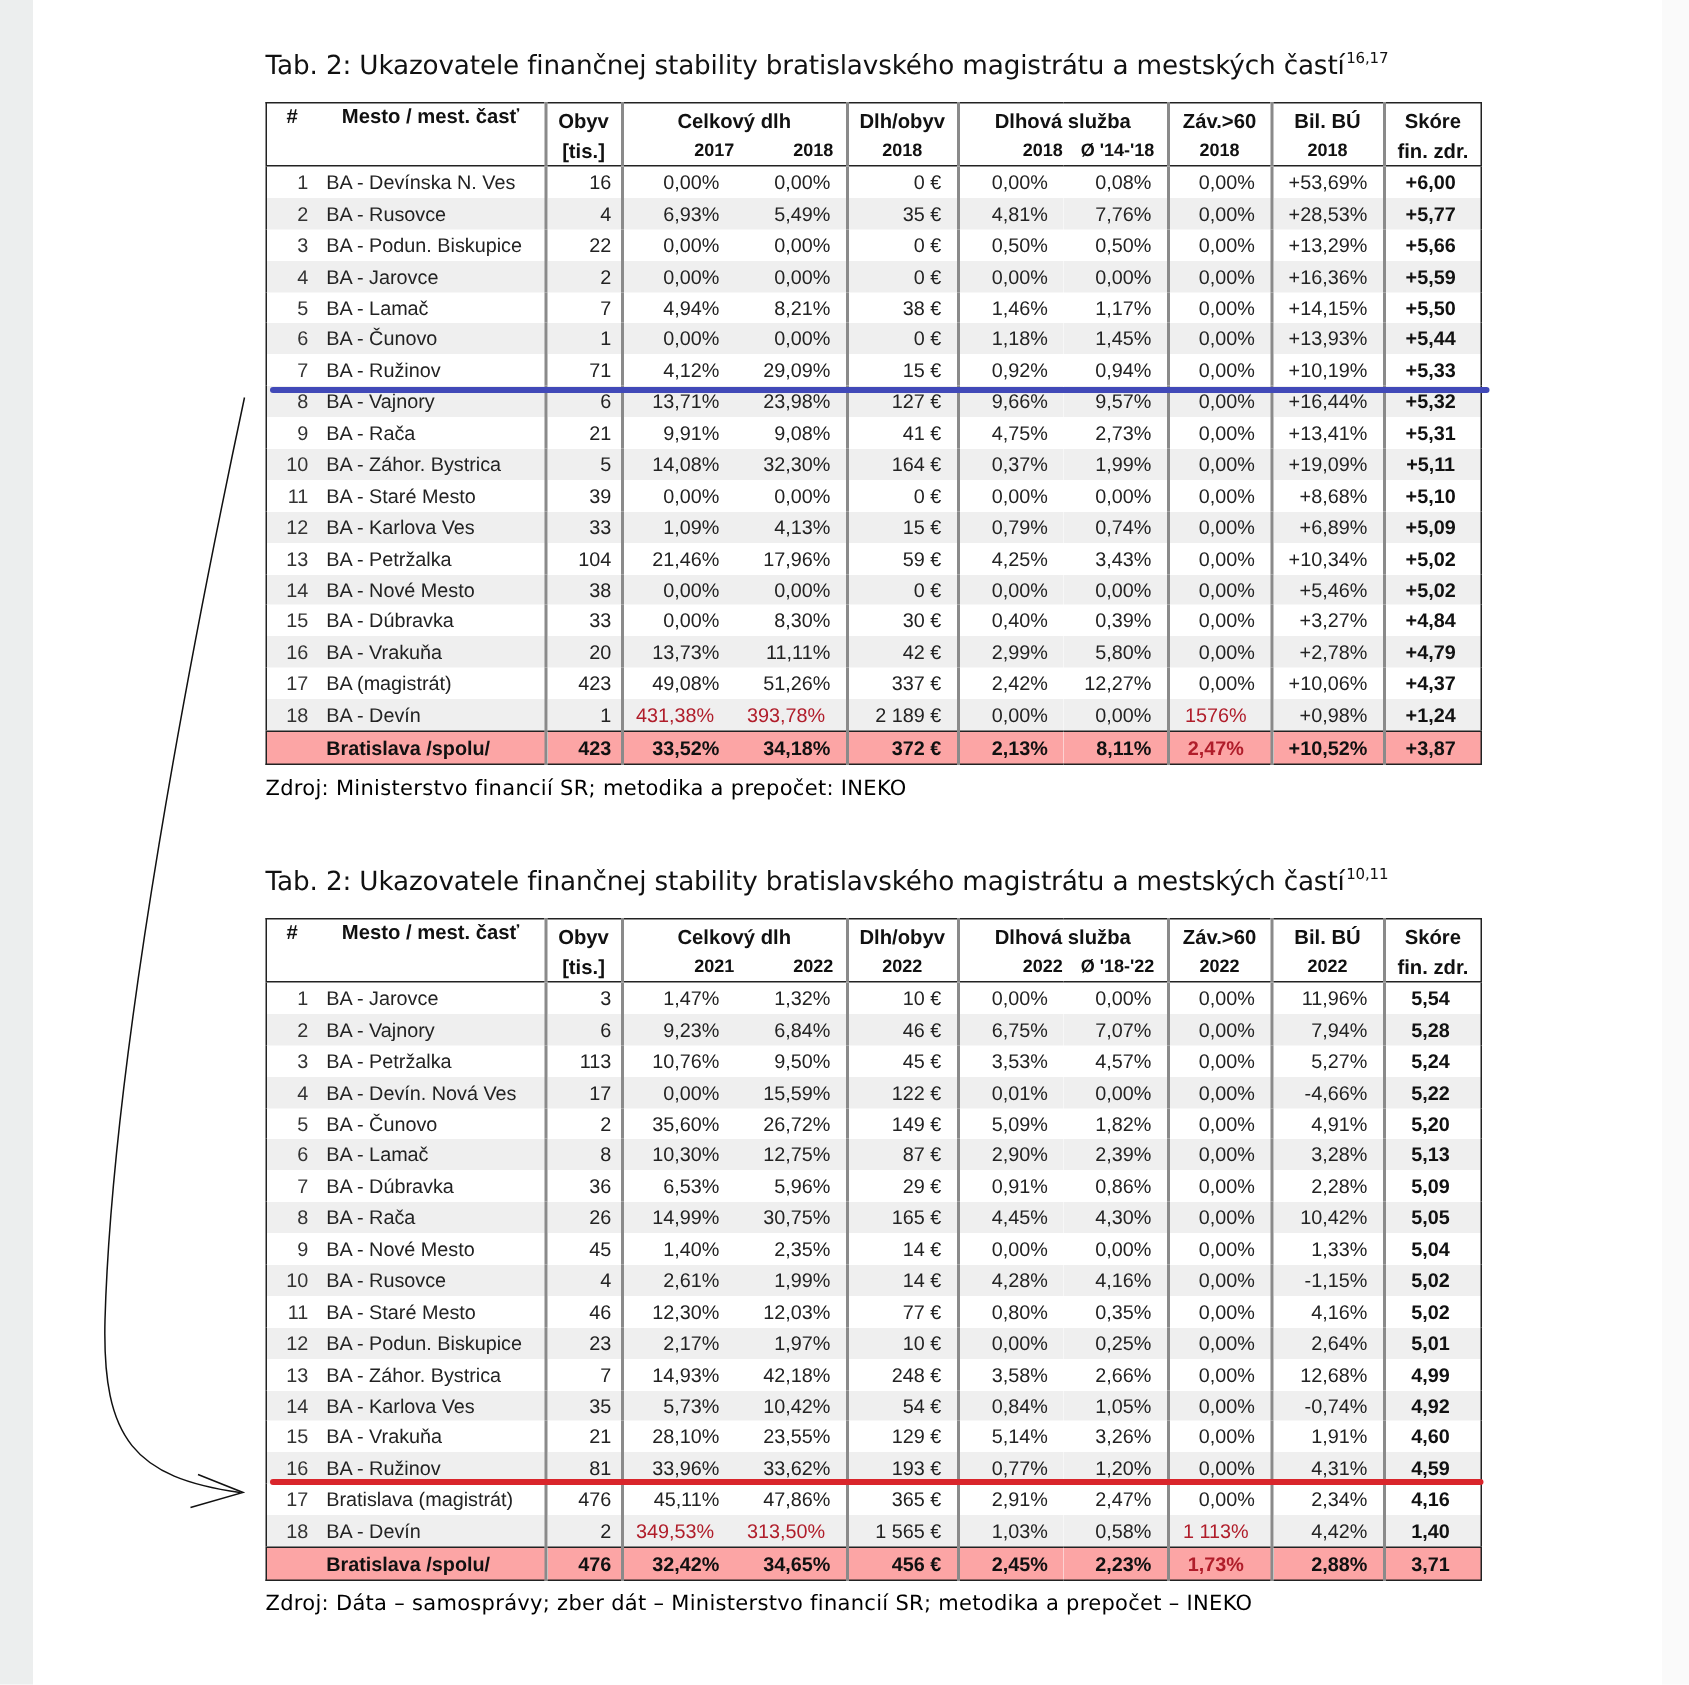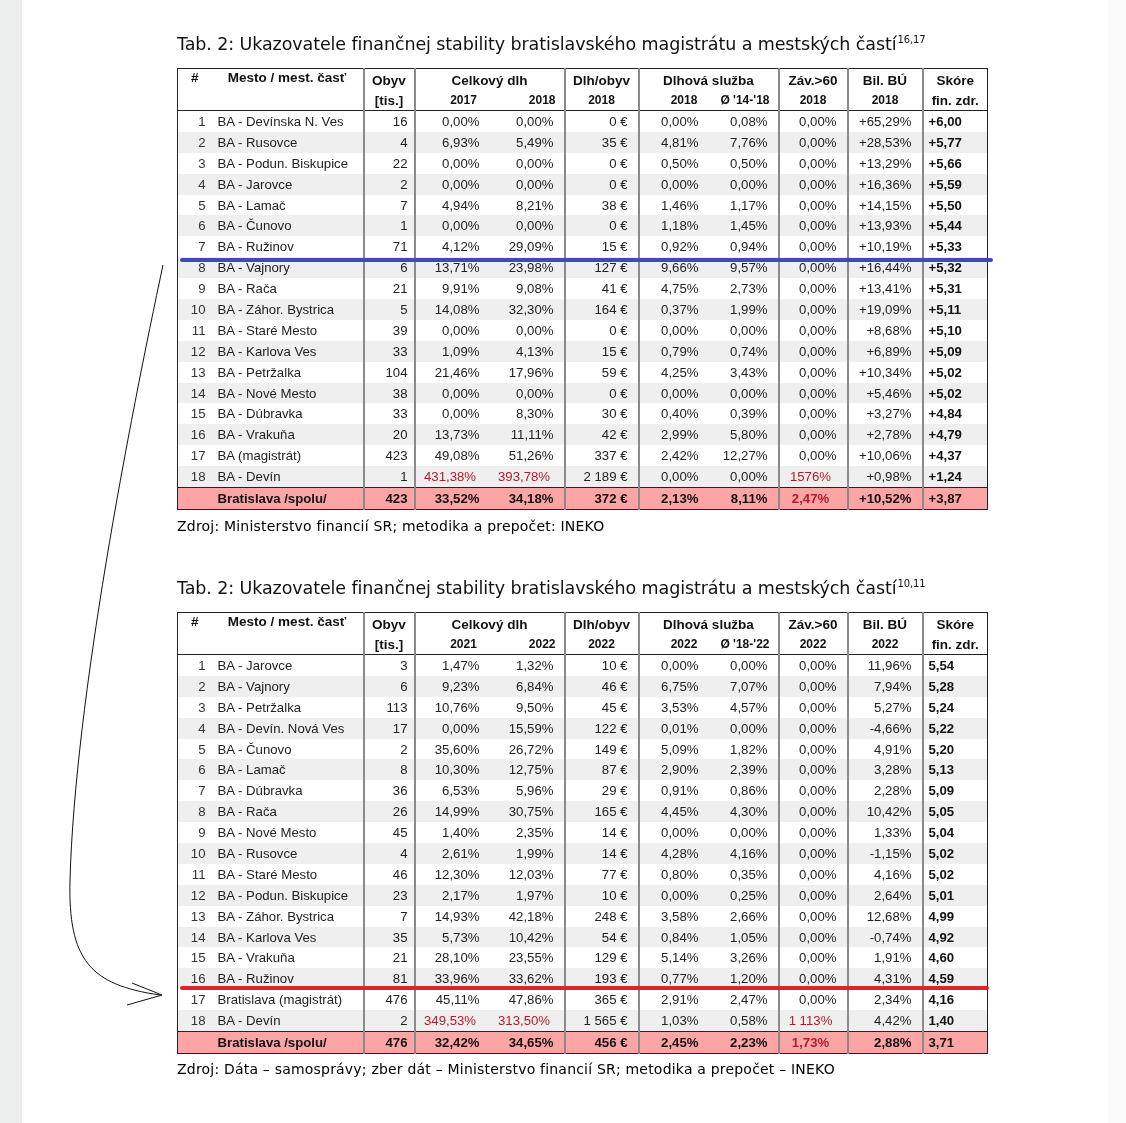--- a/index.html
+++ b/index.html
@@ -43,33 +43,33 @@
   table.fin col.c-bil { width: 75px; }
   table.fin col.c-sk { width: 65px; }
 
   table.fin th {
     font-weight: bold; font-size: 13.5px; text-align: center; padding: 0;
     color: #111; background: #fff;
   }
   table.fin thead tr.h1 th { height: 20px; padding-top: 1px; }
   table.fin thead tr.h2 th { height: 20px; font-size: 12px; }
   table.fin thead tr.h2 { border-bottom: 1.5px solid #222; }
-  table.fin th.sub-l { text-align: center; padding-left: 22px; }
+  table.fin th.sub-l { text-align: right; padding-left: 22px; }
   table.fin th.sub-r { text-align: right; padding-right: 8px; }
   table.fin th.hash { vertical-align: top; }
   table.fin th.name { vertical-align: top; }
 
   table.fin td {
     height: 20.9px; padding: 0 5px; white-space: nowrap; overflow: hidden;
     color: #222;
   }
   table.fin td.num { text-align: right; padding-right: 6px; color: #333; }
   table.fin td.name { text-align: left; padding-left: 6px; }
   table.fin td.r { text-align: right; padding-right: 10px; }
-  table.fin td.sk { text-align: left; padding-right: 8px; font-weight: bold; color: #111; }
+  table.fin td.sk { text-align: center; padding-right: 8px; font-weight: bold; color: #111; }
   table.fin tbody tr:nth-child(even) td { background: #efefef; }
   table.fin td.red { color: #b01d2a; text-align: center; }
 
   table.fin .vb { border-right: 2px solid #8a8a8a; }
   table.fin thead .vb { border-right: 2px solid #8a8a8a; }
   table.fin tfoot td { font-weight: bold; border-top: 1.5px solid #222; background: #fca5a5; height: 21px; color: #111; }
   table.fin tfoot td.red { color: #b01d2a; }
 
   .hl-line { position: absolute; height: 4px; border-radius: 2px; }
 
@@ -125,21 +125,21 @@
       <tr>
         <td class="num">1</td>
         <td class="name vb">BA - Devínska N. Ves</td>
         <td class="r vb" style="padding-right: 6px;">16</td>
         <td class="r">0,00%</td>
         <td class="r vb">0,00%</td>
         <td class="r vb">0 €</td>
         <td class="r">0,00%</td>
         <td class="r vb">0,08%</td>
         <td class="r vb">0,00%</td>
-        <td class="r vb">+65,29%</td>
+        <td class="r vb">+53,69%</td>
         <td class="sk">+6,00</td>
       </tr>
       <tr>
         <td class="num">2</td>
         <td class="name vb">BA - Rusovce</td>
         <td class="r vb" style="padding-right: 6px;">4</td>
         <td class="r">6,93%</td>
         <td class="r vb">5,49%</td>
         <td class="r vb">35 €</td>
         <td class="r">4,81%</td>

